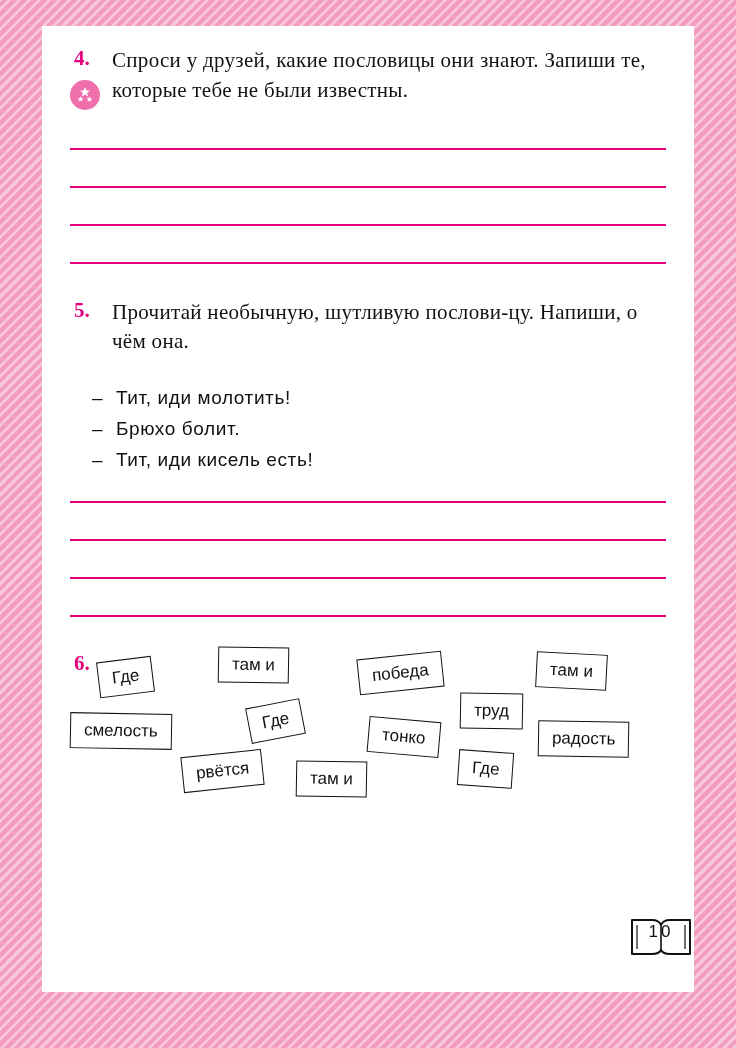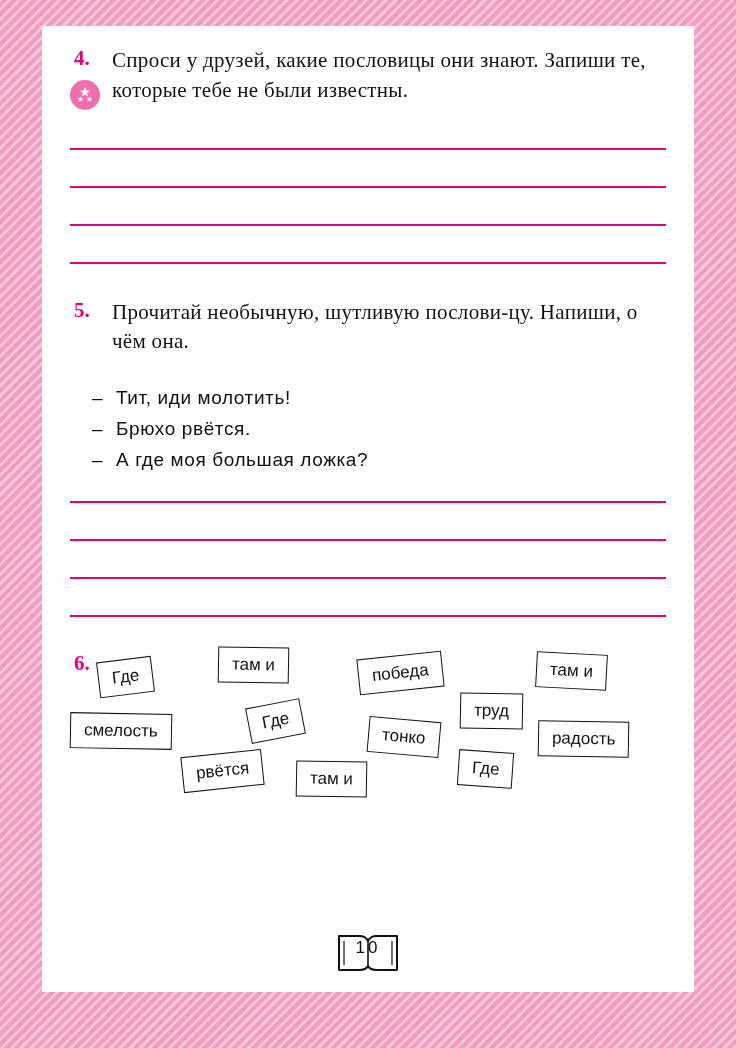--- a/index.html
+++ b/index.html
@@ -126,23 +126,23 @@
     padding: 7px 13px;
     white-space: nowrap;
     box-sizing: border-box;
   }
 
   
   .pagefoot {
     position: absolute;
     left: 0;
     right: 0;
-    bottom: 16px;
+    bottom: 32px;
     display: flex;
-    justify-content: center;
+    justify-content: flex-end;
     align-items: center;
   }
   .book {
     position: relative;
     width: 66px;
     height: 46px;
   }
   .pagenum {
     position: absolute;
     left: 0; right: 0; top: 8px;
@@ -186,24 +186,24 @@
     <div class="ex" style="margin-top:34px;">
       <div class="ex-head">
         <span class="ex-num">5.</span>
         <span class="ex-text">Прочитай необычную, шутливую послови-цу. Напиши, о чём она.</span>
       </div>
       <div class="dlg">
         <div class="dlg-row">
           <span class="dash">–</span><span>Тит, иди молотить!</span>
         </div>
         <div class="dlg-row">
-          <span class="dash">–</span><span>Брюхо рвётся.</span>
+          <span class="dash">–</span><span>Брюхо болит.</span>
         </div>
         <div class="dlg-row">
-          <span class="dash">–</span><span>А где моя большая ложка?</span>
+          <span class="dash">–</span><span>Тит, иди кисель есть!</span>
         </div>
       </div>
       <div class="lines" style="margin-top:30px;">
         <div class="wline"></div>
         <div class="wline"></div>
         <div class="wline"></div>
         <div class="wline"></div>
       </div>
     </div>
 

